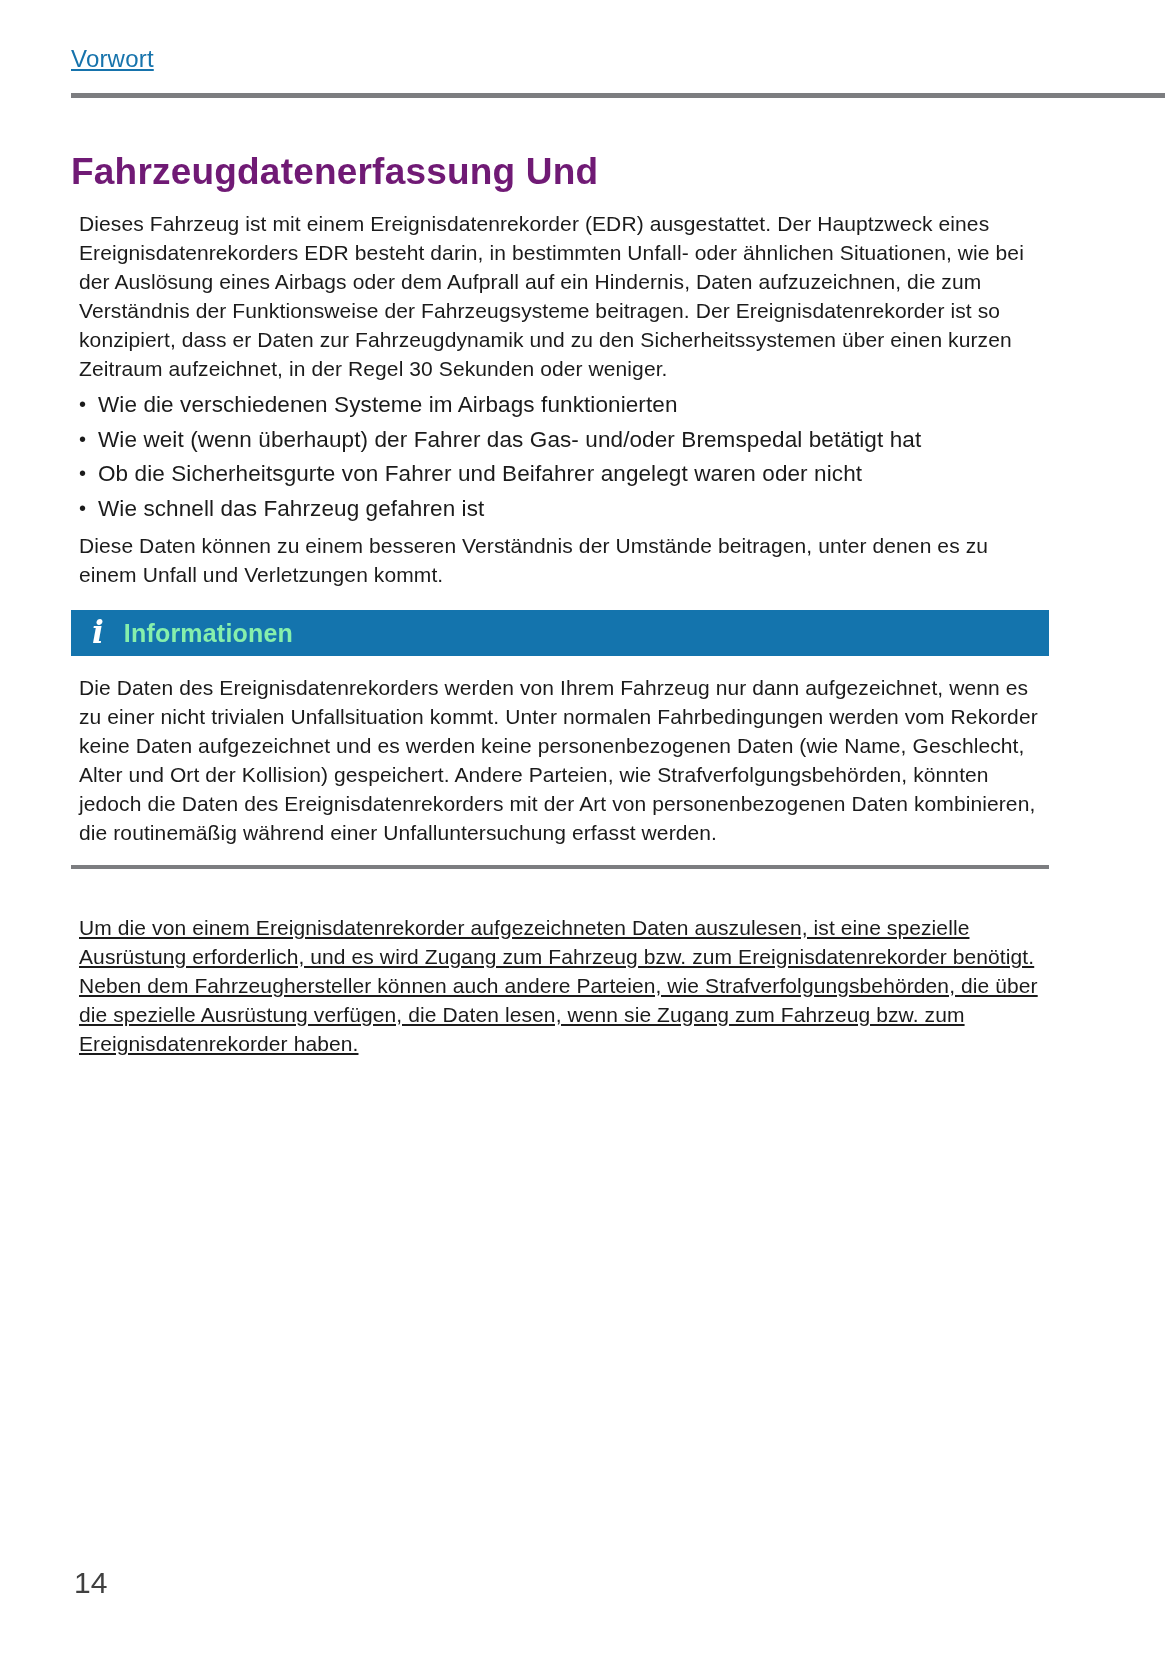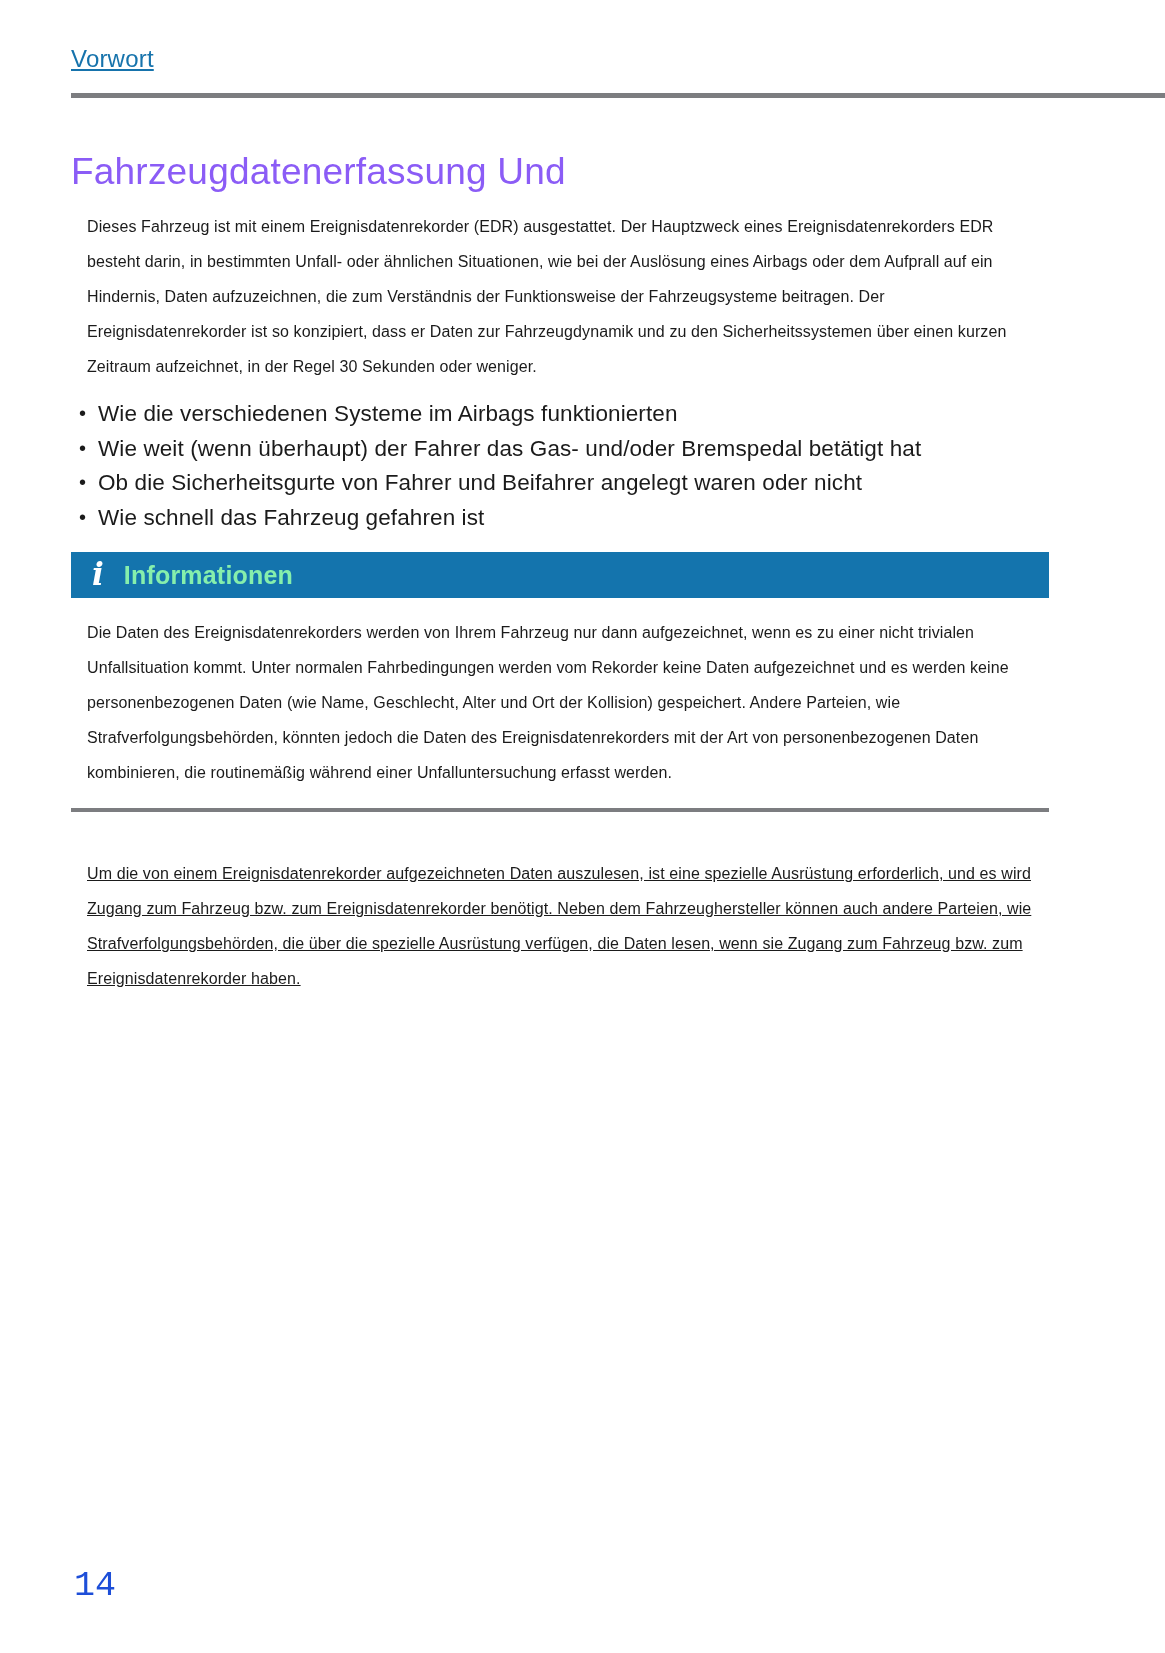--- a/index.html
+++ b/index.html
@@ -26,32 +26,32 @@
     text-decoration: underline;
   }
   .rule-top {
     margin-top: 21px;
     height: 5px;
     width: 1094px;           
     background: #7c7d80;
   }
   .headline {
     margin-top: 50px;
-    color: #8b5cf6;
-    font-weight: 400;
+    color: #701a75;
+    font-weight: 700;
     font-size: 37px;
     line-height: 47px;
     letter-spacing: 0.2px;
   }
   .body-col { width: 978px; }
   .para {
-    margin: 16px;
+    margin: 8px;
     margin-top: 9px;
-    font-size: 16px;
-    line-height: 35px;
+    font-size: 21px;
+    line-height: 29px;
     letter-spacing: 0.1px;
   }
   .para.first { margin-top: 14px; }
   ul.bullets {
     list-style: none;
     margin: 6px 0 0 0;
     padding: 0;
   }
   ul.bullets li {
     position: relative;
@@ -100,24 +100,23 @@
     margin-top: 18px;
     height: 4px;
     width: 978px;
     background: #7c7d80;
   }
   .readout { margin-top: 44px; text-decoration: underline; }
   .page-number {
     position: absolute;
     left: 74px;
     top: 1566px;
-    font-size: 35px;
+    font-size: 30px;
     font-weight: 500;
-    color: #1d4ed8;
-    font-family: Liberation Mono, monospace;
+    color: #404040;
   }
 </style>
 </head>
 <body>
 
 <div class="page">
 
   <div class="eyebrow">Vorwort</div>
 
   <div class="rule-top"></div>
@@ -131,20 +130,21 @@
     <p class="para first">Dieses Fahrzeug ist mit einem Ereignisdatenrekorder (EDR) ausgestattet. Der Hauptzweck eines Ereignisdatenrekorders EDR besteht darin, in bestimmten Unfall- oder ähnlichen Situationen, wie bei der Auslösung eines Airbags oder dem Aufprall auf ein Hindernis, Daten aufzuzeichnen, die zum Verständnis der Funktionsweise der Fahrzeugsysteme beitragen. Der Ereignisdatenrekorder ist so konzipiert, dass er Daten zur Fahrzeugdynamik und zu den Sicherheitssystemen über einen kurzen Zeitraum aufzeichnet, in der Regel 30 Sekunden oder weniger.</p>
 
 
     <ul class="bullets">
       <li>Wie die verschiedenen Systeme im Airbags funktionierten</li>
       <li>Wie weit (wenn überhaupt) der Fahrer das Gas- und/oder Bremspedal betätigt hat</li>
       <li>Ob die Sicherheitsgurte von Fahrer und Beifahrer angelegt waren oder nicht</li>
       <li>Wie schnell das Fahrzeug gefahren ist</li>
     </ul>
 
+    <p class="para">Diese Daten können zu einem besseren Verständnis der Umstände beitragen, unter denen es zu einem Unfall und Verletzungen kommt.</p>
 
     <div class="info-banner">
       <span class="i-glyph">i</span>
       <span class="i-title">Informationen</span>
     </div>
 
     <p class="para info-body">Die Daten des Ereignisdatenrekorders werden von Ihrem Fahrzeug nur dann aufgezeichnet, wenn es zu einer nicht trivialen Unfallsituation kommt. Unter normalen Fahrbedingungen werden vom Rekorder keine Daten aufgezeichnet und es werden keine personenbezogenen Daten (wie Name, Geschlecht, Alter und Ort der Kollision) gespeichert. Andere Parteien, wie Strafverfolgungsbehörden, könnten jedoch die Daten des Ereignisdatenrekorders mit der Art von personenbezogenen Daten kombinieren, die routinemäßig während einer Unfalluntersuchung erfasst werden.</p>
 
     <div class="rule-mid"></div>
 

